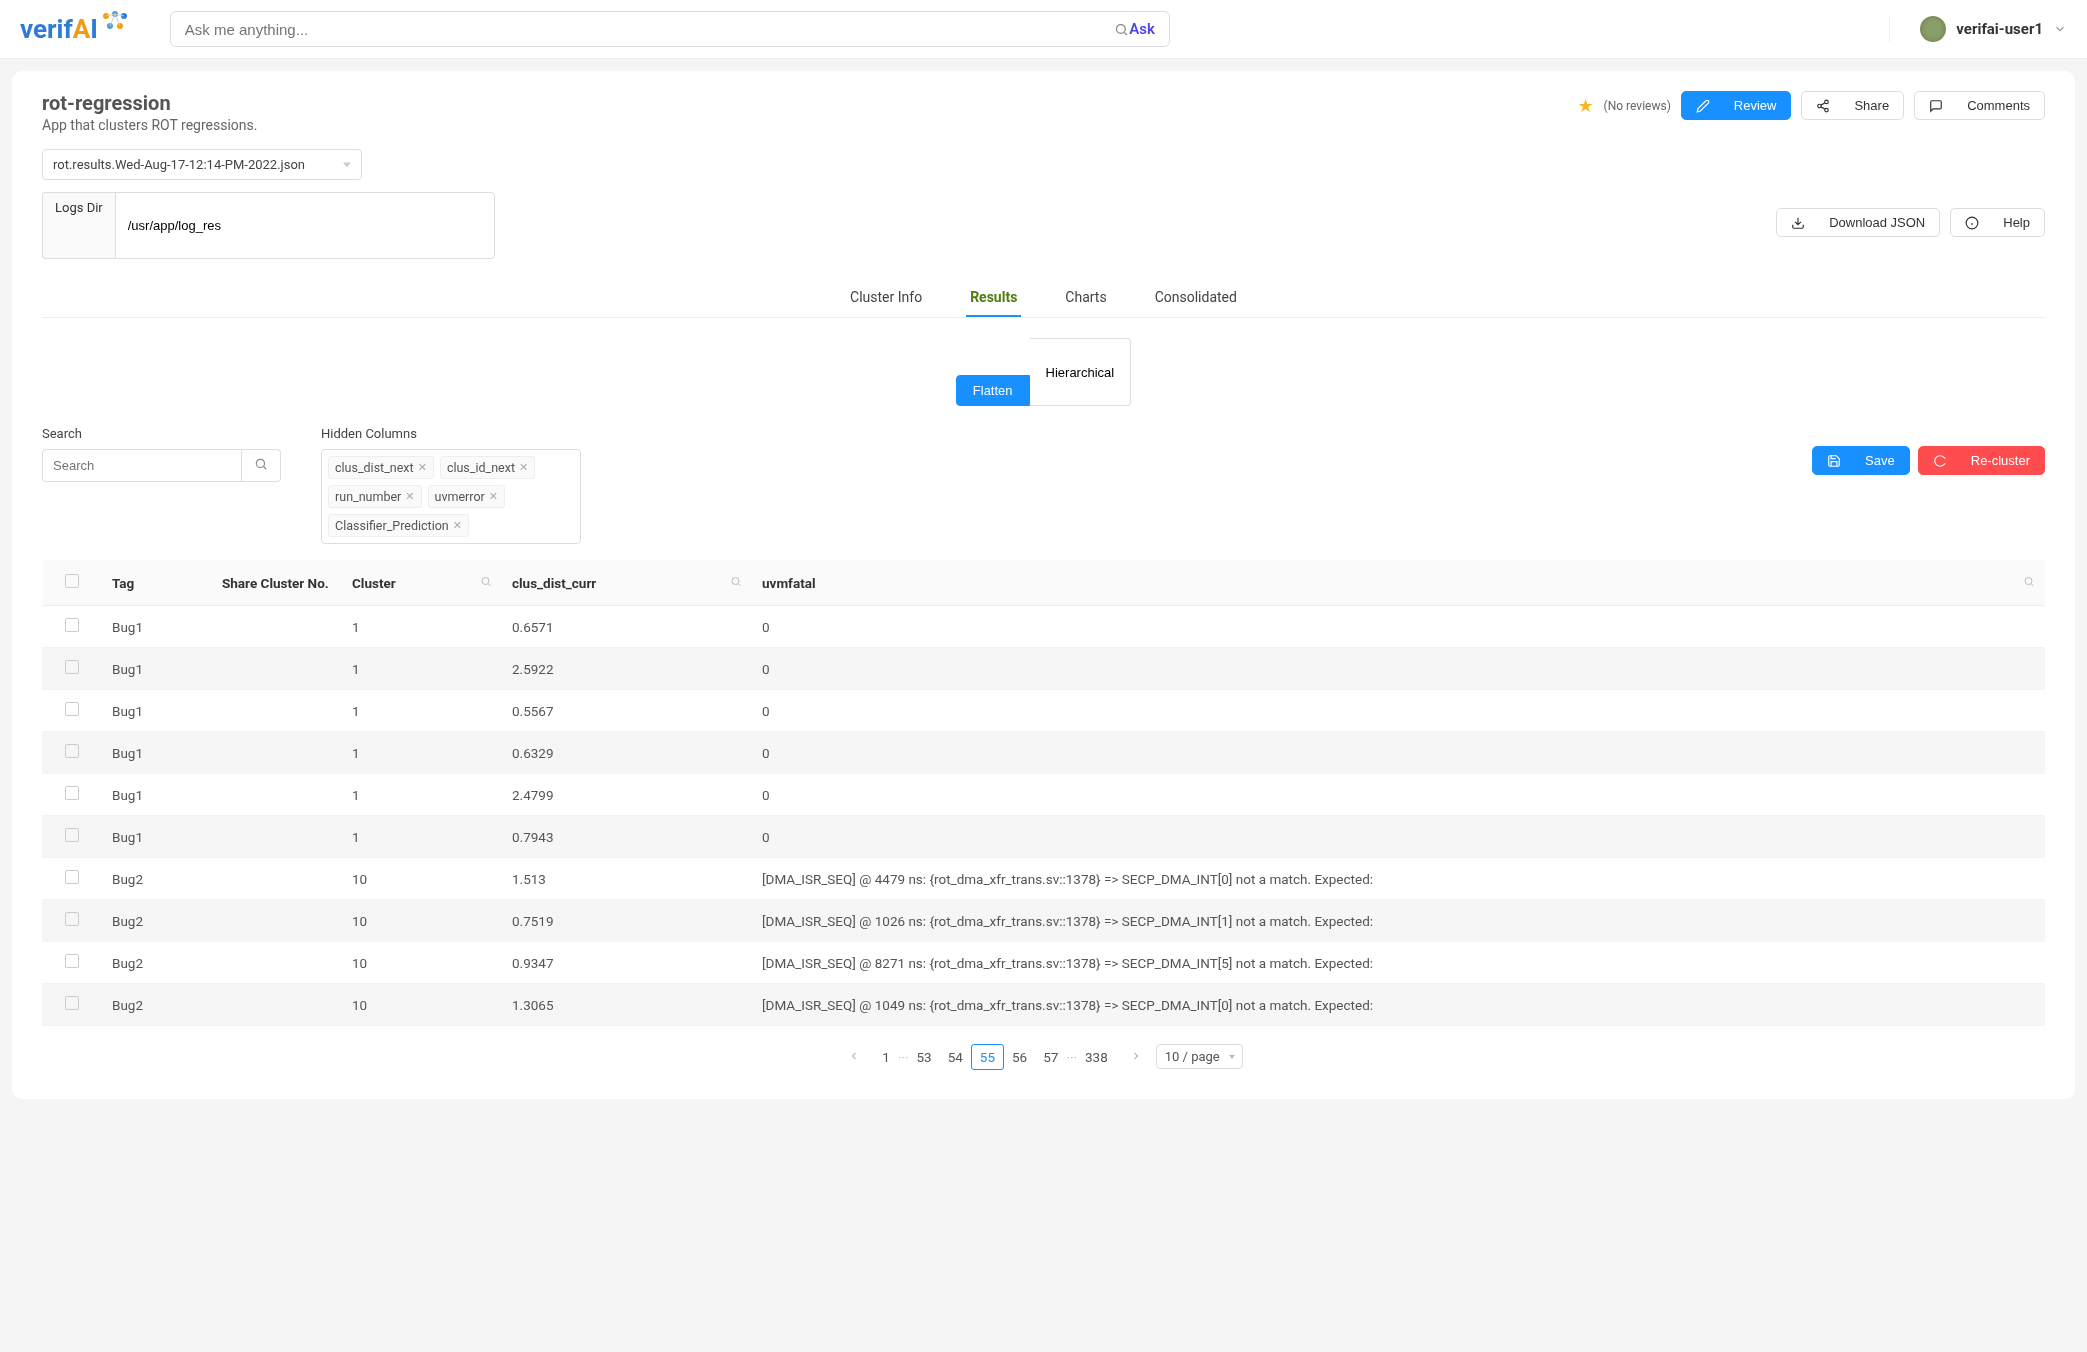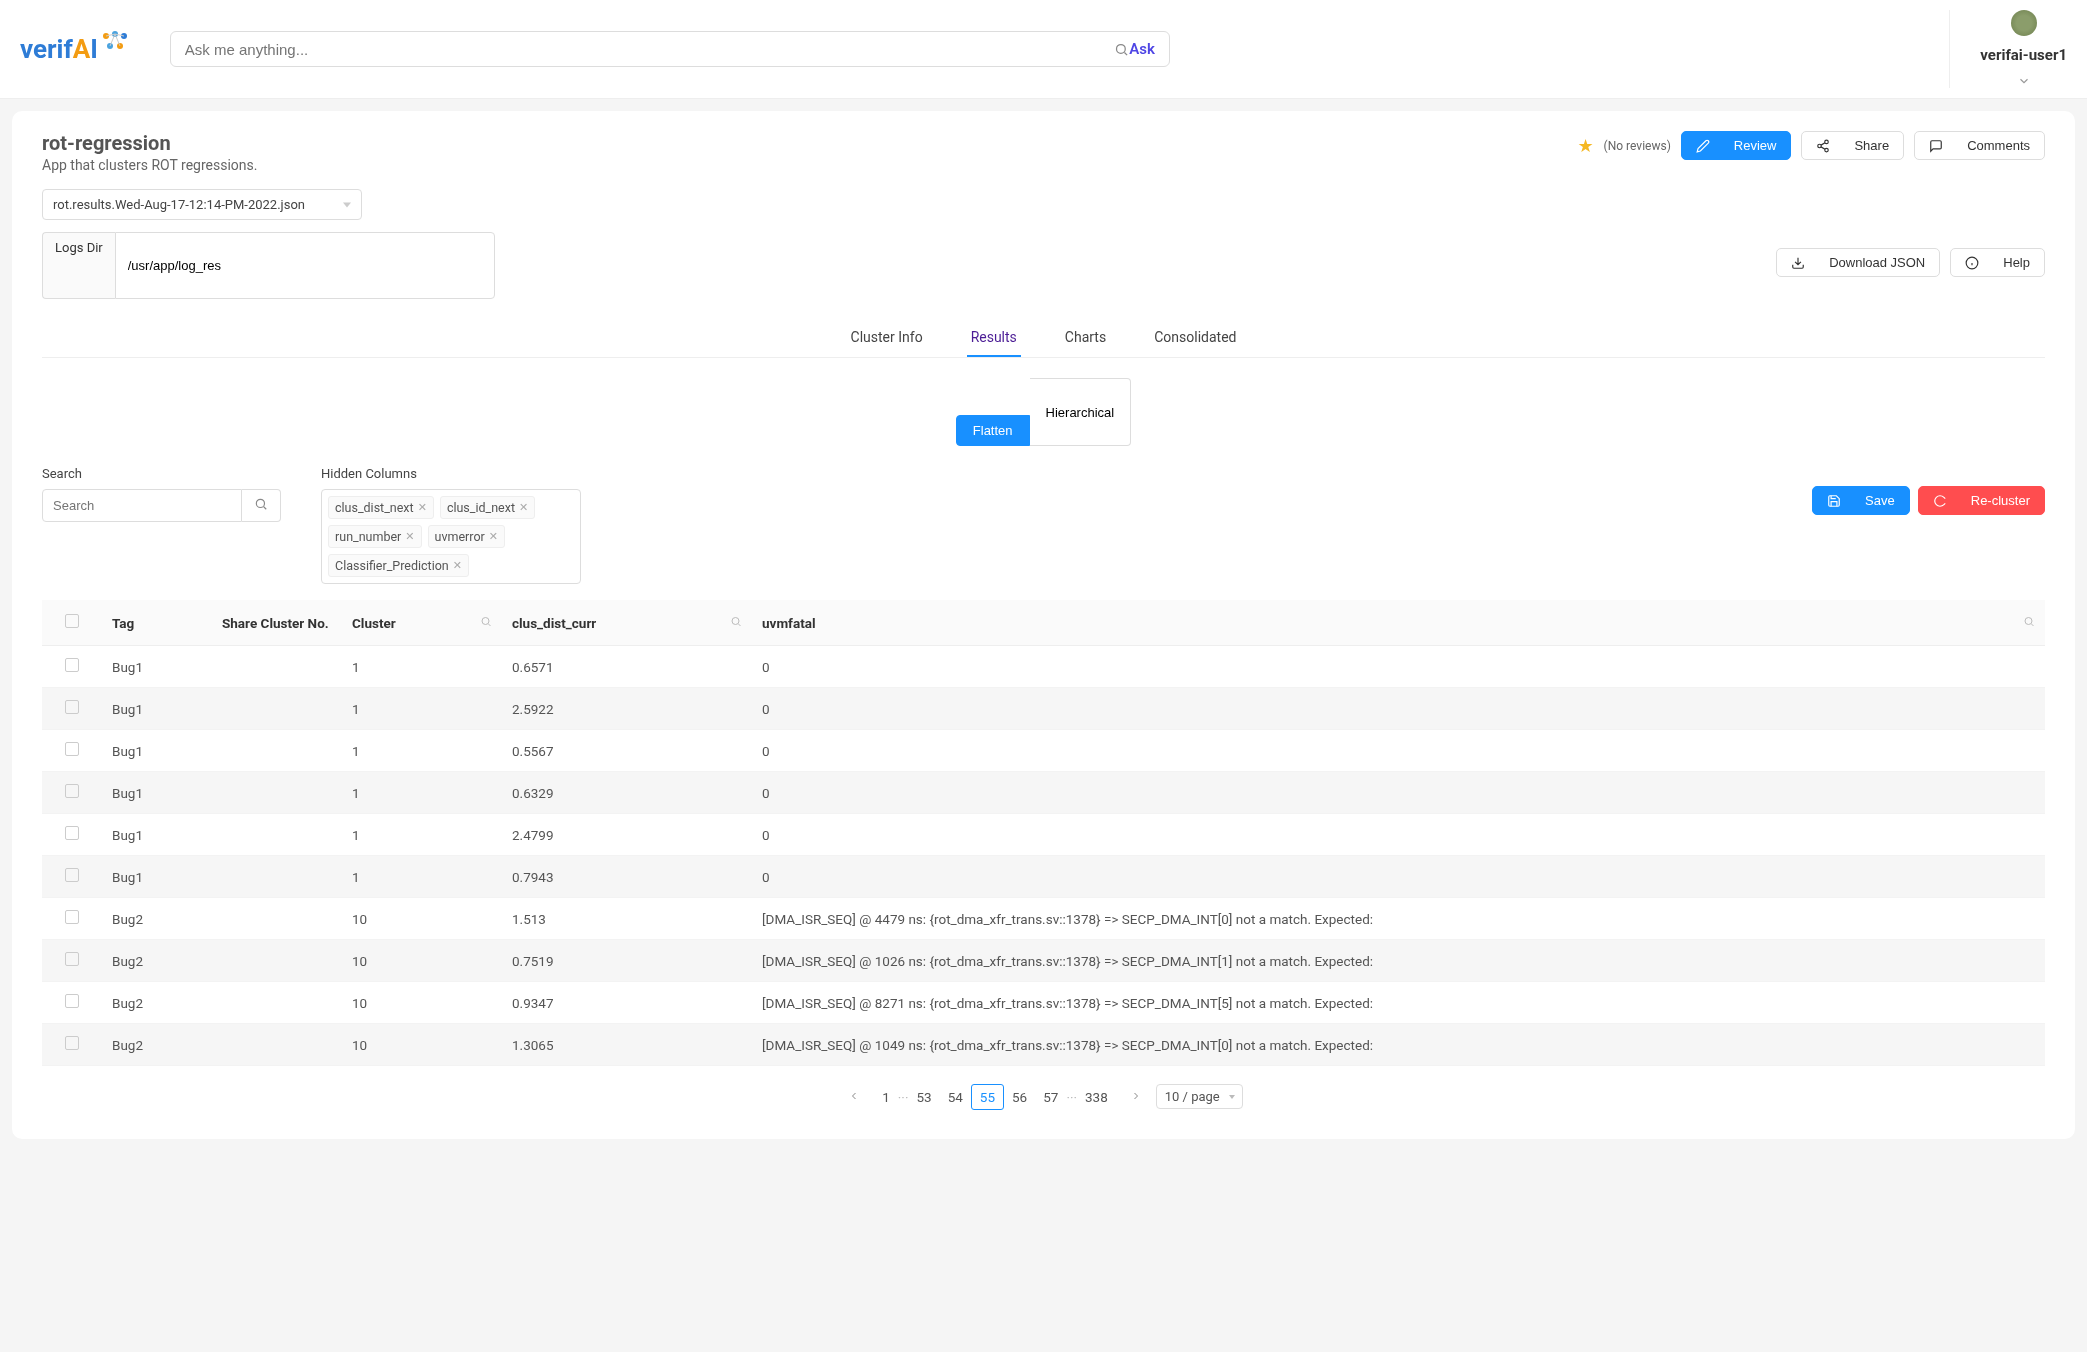--- a/index.html
+++ b/index.html
@@ -6,21 +6,21 @@
 body{font-family:-apple-system,BlinkMacSystemFont,'Segoe UI',Roboto,sans-serif;background:#f5f5f5;color:#333;font-size:14px;}
 .topbar{background:#fff;display:flex;align-items:center;padding:10px 20px;gap:40px;border-bottom:1px solid #eee;}
 .logo-wrap{display:flex;align-items:center;}
 .logo-text{font-size:26px;font-weight:700;}
 .logo-text .v{color:#2e7cd6;}.logo-text .a{color:#f39c12;}.logo-text .i{color:#2e7cd6;text-transform:uppercase;}
 .logo-emblem{width:30px;height:24px;margin-left:2px;margin-bottom:14px;}
 .searchbar{flex:1;max-width:1000px;display:flex;align-items:center;border:1px solid #ddd;border-radius:6px;padding:8px 14px;justify-content:flex-end;}
 .searchbar input{flex:1;border:none;outline:none;font-size:15px;color:#666;}
 .searchbar .ask{color:#4f46e5;font-weight:600;font-size:15px;}
 .search-icn{color:#888;}
-.user-sec{display:flex;align-items:center;gap:10px;padding-left:30px;border-left:1px solid #eee;margin-left:auto;flex-direction:column;}
+.user-sec{display:flex;align-items:center;gap:10px;padding-left:30px;border-left:1px solid #eee;margin-left:auto;}
 .avatar{width:26px;height:26px;border-radius:50%;background:radial-gradient(circle,#8b9d6b 40%,#6b7d4b 100%);}
 .username{font-weight:700;font-size:15px;}
 .chev{color:#999;}
 .content{background:#fff;margin:12px;border-radius:10px;padding:20px 30px 30px;}
 .hdr-row{display:flex;align-items:flex-start;justify-content:space-between;margin-bottom:16px;}
 .hdr-left h1{font-size:20px;font-weight:700;color:#555;}
 .hdr-left p{font-size:14px;color:#666;margin-top:2px;}
 .hdr-right{display:flex;align-items:center;gap:10px;}
 .star{color:#f5b823;font-size:18px;}
 .norev{font-size:12px;color:#666;}
@@ -30,21 +30,21 @@
 .btn svg,.btn .ic{width:14px;height:14px;}
 .row-controls{display:flex;gap:10px;align-items:center;margin-bottom:12px;}
 .sel{border:1px solid #ddd;border-radius:4px;padding:7px 30px 7px 10px;font-size:13px;color:#444;background:#fff;position:relative;min-width:320px;}
 .sel::after{content:"";position:absolute;right:10px;top:50%;transform:translateY(-50%);border-left:4px solid transparent;border-right:4px solid transparent;border-top:5px solid #ccc;}
 .inp-grp{display:flex;align-items:stretch;}
 .inp-grp .lbl{border:1px solid #ddd;border-right:none;border-radius:4px 0 0 4px;padding:7px 12px;font-size:13px;background:#fafafa;}
 .inp-grp input{border:1px solid #ddd;border-radius:0 4px 4px 0;padding:25px 12px;font-size:13px;width:380px;outline:none;}
 .row2{display:flex;justify-content:flex-end;gap:10px;margin-top:-6px;}
 .tabs{display:flex;justify-content:center;gap:40px;margin:20px 0 0;border-bottom:1px solid #eee;}
 .tab{padding:10px 4px;font-size:14px;color:#444;cursor:pointer;border-bottom:2px solid transparent;}
-.tab.active{color:#4c1d95;border-bottom-color:#1890ff;font-weight:400;}
+.tab.active{color:#4d7c0f;border-bottom-color:#1890ff;font-weight:700;}
 .view-toggle{display:flex;justify-content:center;margin:20px 0;}
 .vt-btn{padding:7px 16px;border:1px solid #ddd;font-size:13px;cursor:pointer;background:#fff;}
 .vt-btn:first-child{border-radius:4px 0 0 4px;margin-top:37px;}
 .vt-btn:last-child{border-radius:0 4px 4px 0;border-left:none;}
 .vt-btn.active{background:#1890ff;color:#fff;border-color:#1890ff;}
 .filter-row{display:flex;align-items:flex-start;gap:40px;margin-bottom:16px;}
 .filter-col .flabel{font-size:13px;color:#444;margin-bottom:8px;display:block;}
 .search-grp{display:flex;}
 .search-grp input{border:1px solid #ddd;border-radius:4px 0 0 4px;padding:7px 10px;width:200px;outline:none;font-size:13px;}
 .search-grp .sbtn{border:1px solid #ddd;border-left:none;border-radius:0 4px 4px 0;padding:7px 12px;background:#fff;cursor:pointer;color:#888;}

